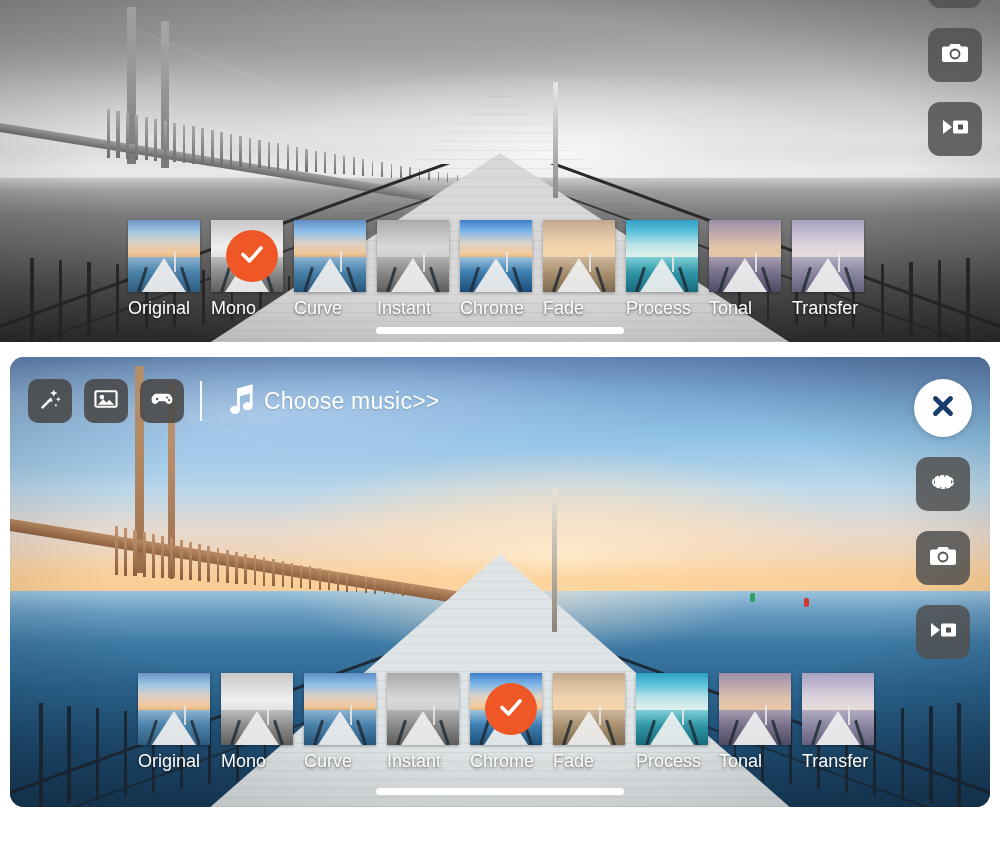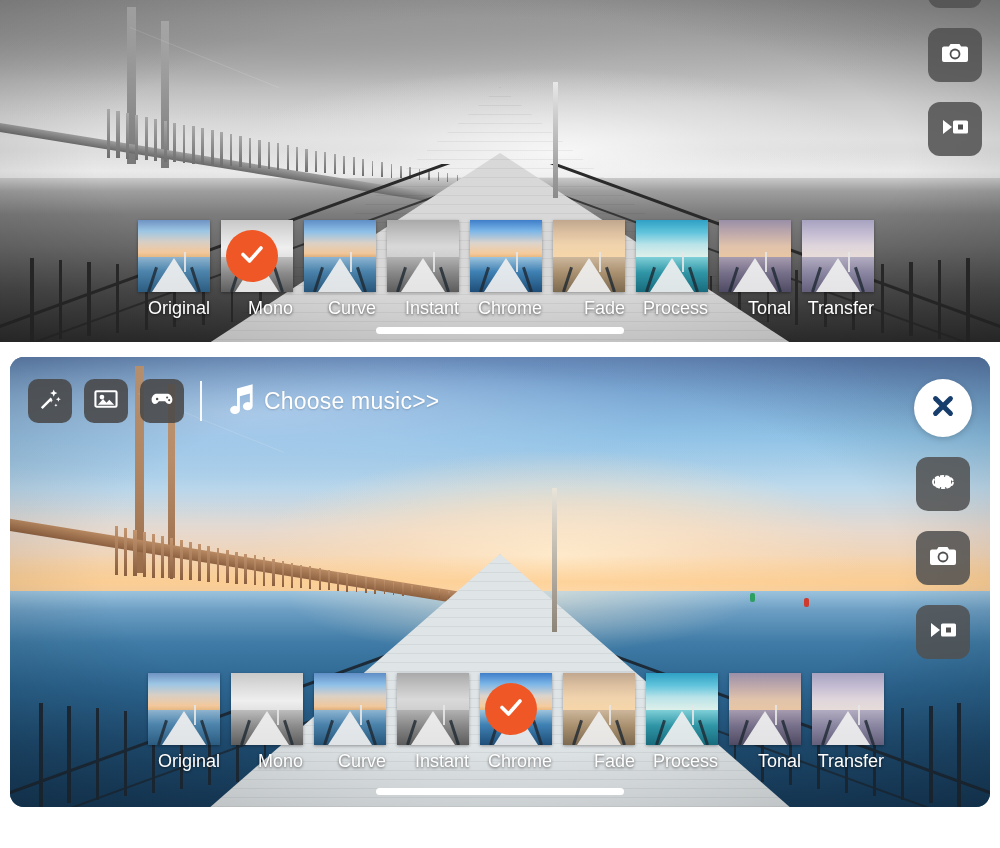--- a/index.html
+++ b/index.html
@@ -185,21 +185,21 @@
   .close-btn svg { width: 30px; height: 30px; stroke: #163d6b; stroke-width: 5.2; stroke-linecap: round; }
 
   
   .filter-strip {
     position: absolute; z-index: 30;
     display: flex; align-items: flex-end; gap: 1px;
   }
   #panel-top .filter-strip { left: 128px; bottom: 23px; }
   #panel-bottom .filter-strip { left: 128px; bottom: 35px; }
   .filter-item {
-    width: 82px; display: flex; flex-direction: column; align-items: flex-end;
+    width: 82px; display: flex; flex-direction: column; align-items: flex-start;
     cursor: pointer; position: relative;
   }
   .thumb {
     width: 72px; height: 72px; position: relative; overflow: hidden;
     background: #888; box-shadow: 0 1px 3px rgba(0,0,0,.35);
   }
   .thumb .t-sky { position: absolute; left:0; top:0; width:100%; height:52%; }
   .thumb .t-water { position:absolute; left:0; top:52%; width:100%; height:48%; }
   .thumb .t-pier {
     position:absolute; left:50%; bottom:0; transform:translateX(-50%);

